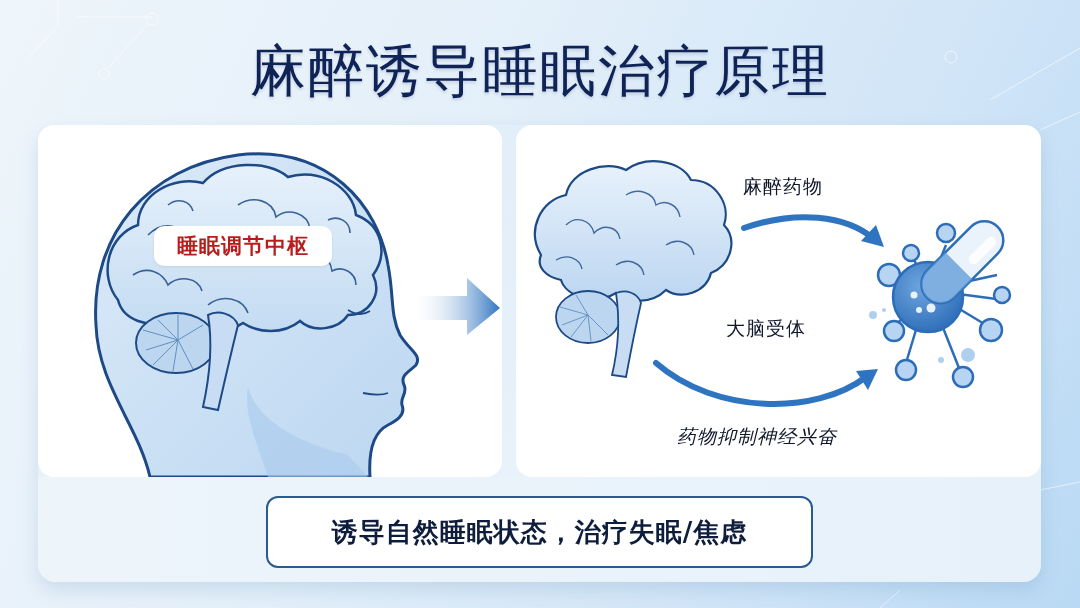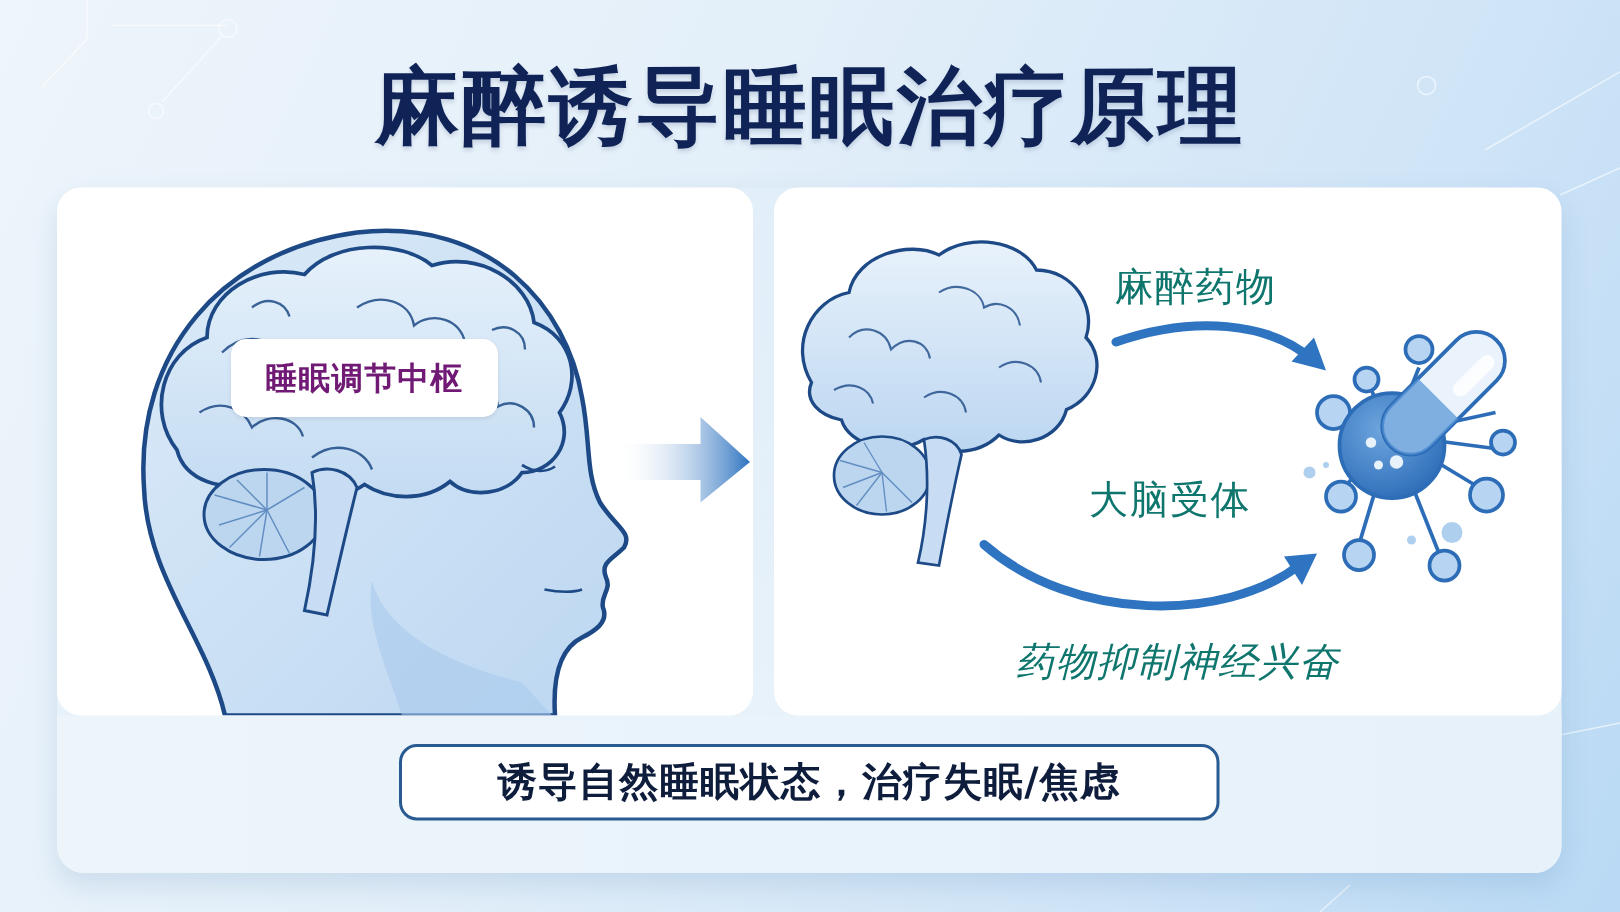--- a/index.html
+++ b/index.html
@@ -5,21 +5,21 @@
   * { box-sizing: border-box; margin: 0; padding: 0; }
   html, body { width: 1080px; height: 608px; overflow: hidden; }
   body {
     position: relative;
     font-family: "DejaVu Sans", "Liberation Sans", sans-serif;
     background: linear-gradient(115deg, #eef5fb 0%, #e3eff9 40%, #cfe4f7 75%, #b9d9f4 100%);
   }
   .bg-deco { position: absolute; inset: 0; pointer-events: none; }
   .title {
     position: absolute; left: 0; right: 0; top: 34px;
-    text-align: center; font-size: 56px; font-weight: bold;
+    text-align: center; font-size: 56px; font-weight: normal;
     color: #0f2356; letter-spacing: 2px;
     text-shadow: 0 2px 3px rgba(15,35,86,0.15);
   }
   .outer {
     position: absolute; left: 38px; top: 125px; width: 1003px; height: 457px;
     border-radius: 18px;
     background: linear-gradient(180deg, rgba(235,245,252,0.0) 0%, #e8f2fa 75%, #e2eef9 100%);
     box-shadow: 0 8px 18px rgba(80,130,180,0.18);
   }
   .panel {
@@ -27,34 +27,34 @@
     border-radius: 16px; overflow: hidden;
   }
   .panel-left { left: 38px; width: 464px; }
   .panel-right { left: 516px; width: 525px; }
   .bottom-strip {
     position: absolute; left: 38px; top: 477px; width: 1003px; height: 105px;
     background: linear-gradient(90deg, #edf5fb 0%, #e6f1fa 100%);
     border-radius: 0 0 18px 18px;
   }
   .head-label {
-    position: absolute; left: 154px; top: 226px; width: 178px; height: 52px;
+    position: absolute; left: 154px; top: 226px; width: 178px; height: 40px;
     background: #ffffff; border-radius: 10px;
-    font-size: 21px; font-weight: bold; color: #701a75;
+    font-size: 21px; font-weight: bold; color: #b91c1c;
     display: flex; align-items: center; justify-content: center;
     box-shadow: 0 1px 3px rgba(0,0,0,0.08);
     letter-spacing: 1px;
   }
   .mid-arrow { position: absolute; left: 410px; top: 278px; }
-  .label { position: absolute; font-size: 26px; color: #0f766e; letter-spacing: 1px; }
+  .label { position: absolute; font-size: 19px; color: #0f172a; letter-spacing: 1px; }
   .label-drug { left: 743px; top: 174px; }
   .label-receptor { left: 726px; top: 316px; }
   .label-suppress { left: 677px; top: 424px; font-style: italic; }
   .summary {
-    position: absolute; left: 266px; top: 496px; width: 547px; height: 51px;
+    position: absolute; left: 266px; top: 496px; width: 547px; height: 72px;
     border: 2px solid #2a5a92; border-radius: 12px; background: #ffffff;
     display: flex; align-items: center; justify-content: center;
     font-size: 26px; font-weight: bold; color: #0f1d3d; letter-spacing: 1px;
   }
   svg { display: block; }
 </style>
 </head>
 <body>
 
 <svg class="bg-deco" width="1080" height="608" viewBox="0 0 1080 608">

